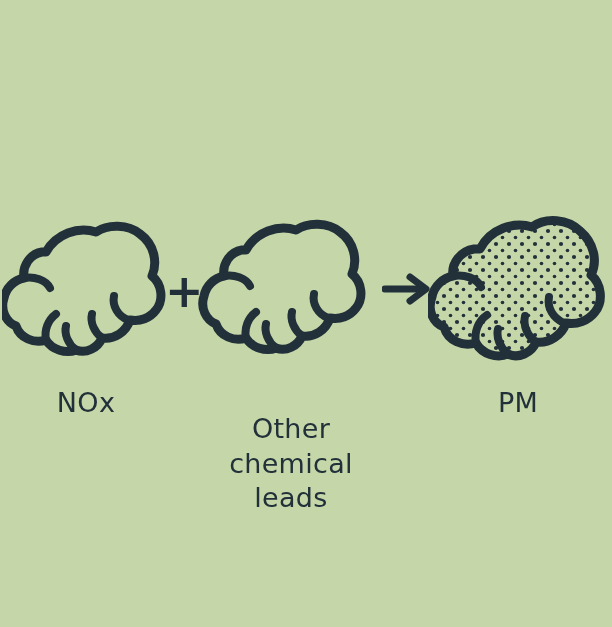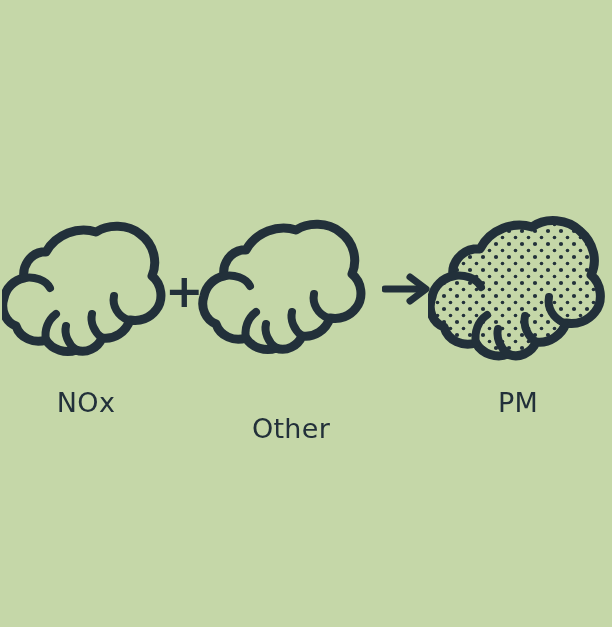--- a/index.html
+++ b/index.html
@@ -86,20 +86,22 @@
       <path d="M130 100 C120 96 114 86 116 76" fill="none" stroke="#22303a" stroke-width="8" stroke-linecap="round"></path>
       <path d="M104 118 C96 112 92 102 94 94" fill="none" stroke="#22303a" stroke-width="8" stroke-linecap="round"></path>
       <path d="M78 130 C70 124 66 114 68 106" fill="none" stroke="#22303a" stroke-width="8" stroke-linecap="round"></path>
       <path d="M26 58 C36 56 48 60 52 68" fill="none" stroke="#22303a" stroke-width="8" stroke-linecap="round"></path>
       <path d="M48 120 C46 110 50 100 58 94" fill="none" stroke="#22303a" stroke-width="8" stroke-linecap="round"></path>
     </svg>
   </div>
 
   <div class="label" id="label-other">
     <div>Other</div>
+    <div>chemical</div>
+    <div>leads</div>
   </div>
 
   <div id="arrow-sign">
     <svg width="50" height="34" viewBox="0 0 50 34">
       <line x1="3" y1="17" x2="36" y2="17" stroke="#22303a" stroke-width="7" stroke-linecap="round"></line>
       <path d="M28 5 L44 17 L28 29" fill="none" stroke="#22303a" stroke-width="7" stroke-linecap="round" stroke-linejoin="round"></path>
     </svg>
   </div>
 
   <div class="cloud-group pm-group">

